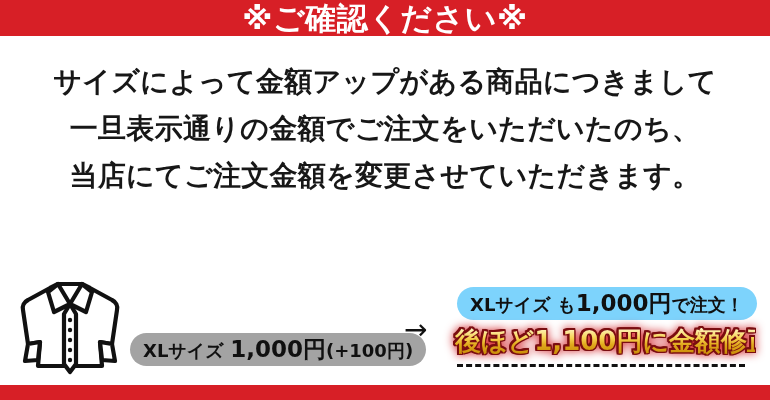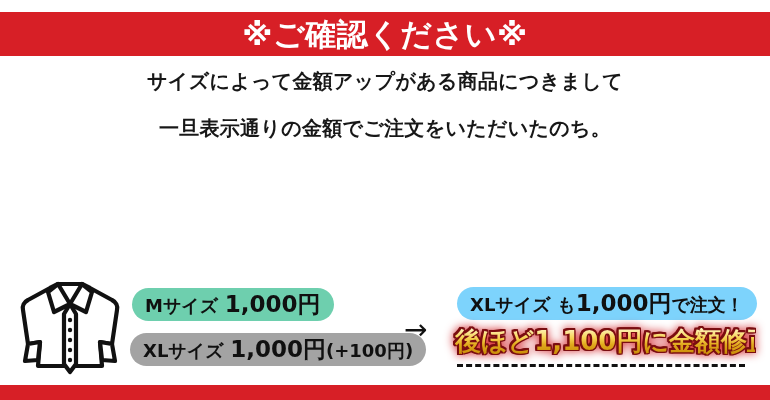--- a/index.html
+++ b/index.html
@@ -15,23 +15,23 @@
     width: 770px;
     height: 400px;
     background: #ffffff;
     overflow: hidden;
   }
 
   
   .header-bar {
     position: absolute;
     left: 0;
-    top: 12px;
-    width: 770px;
-    height: 44px;
+    top: 0;
+    width: 770px;
+    height: 36px;
     background: #d71f26;
     display: flex;
     align-items: center;
     justify-content: center;
   }
   .header-title {
     color: #ffffff;
     font-size: 31px;
     font-weight: bold;
     letter-spacing: 0.5px;
@@ -42,21 +42,21 @@
   
   .body-lines {
     position: absolute;
     left: 0;
     top: 58px;
     width: 770px;
     text-align: center;
   }
   .body-line {
     color: #171717;
-    font-size: 20px;
+    font-size: 28px;
     font-weight: bold;
     line-height: 47px;
     white-space: nowrap;
     letter-spacing: 0.3px;
   }
 
   
   .compare {
     position: absolute;
     left: 0;
@@ -170,21 +170,22 @@
 <body>
 
 <div id="banner">
 
   <div class="header-bar">
     <div class="header-title">※ご確認ください※</div>
   </div>
 
   <div class="body-lines">
     <div class="body-line">サイズによって金額アップがある商品につきまして</div>
-    <div class="body-line">一旦表示通りの金額でご注文をいただいたのち。</div>
+    <div class="body-line">一旦表示通りの金額でご注文をいただいたのち、</div>
+    <div class="body-line">当店にてご注文金額を変更させていただきます。</div>
   </div>
 
   <div class="compare">
 
     <div class="shirt-icon">
       <svg viewBox="0 0 112 112" width="112" height="112" aria-hidden="true">
         <g fill="none" stroke="#111111" stroke-width="4.2" stroke-linejoin="round" stroke-linecap="round">
 
           <path d="M44 16 L36 20 L14 32 C10 34 8 38 9 42 L14 76 L26 74 L24 98 L56 98 L88 98 L86 74 L98 76 L103 42 C104 38 102 34 98 32 L76 20 L68 16 Z" fill="#ffffff"></path>
 
@@ -200,23 +201,20 @@
         <g fill="#111111">
           <circle cx="56" cy="52" r="2.2"></circle>
           <circle cx="56" cy="62" r="2.2"></circle>
           <circle cx="56" cy="72" r="2.2"></circle>
           <circle cx="56" cy="82" r="2.2"></circle>
           <circle cx="56" cy="92" r="2.2"></circle>
         </g>
       </svg>
     </div>
 
-    <div class="pill pill-m">
-      <span class="pill-text"><span class="small">Mサイズ</span> <span class="amount">1,000円</span></span>
-    </div>
 
     <div class="pill pill-xl">
       <span class="pill-text"><span class="small">XLサイズ</span> <span class="amount">1,000円</span><span class="small">(+100円)</span></span>
     </div>
 
     <div class="arrow">→</div>
 
     <div class="pill pill-right">
       <span class="pill-text"><span class="small">XLサイズ</span> <span class="small">も</span><span class="amount">1,000円</span><span class="small">で注文！</span></span>
     </div>

